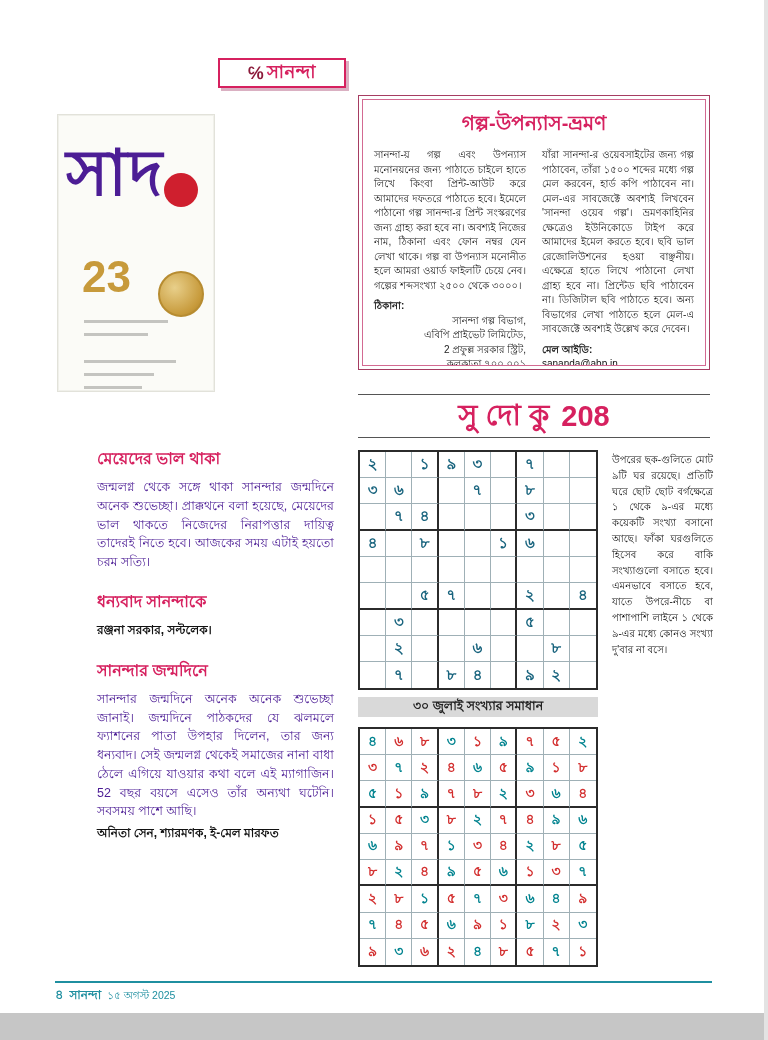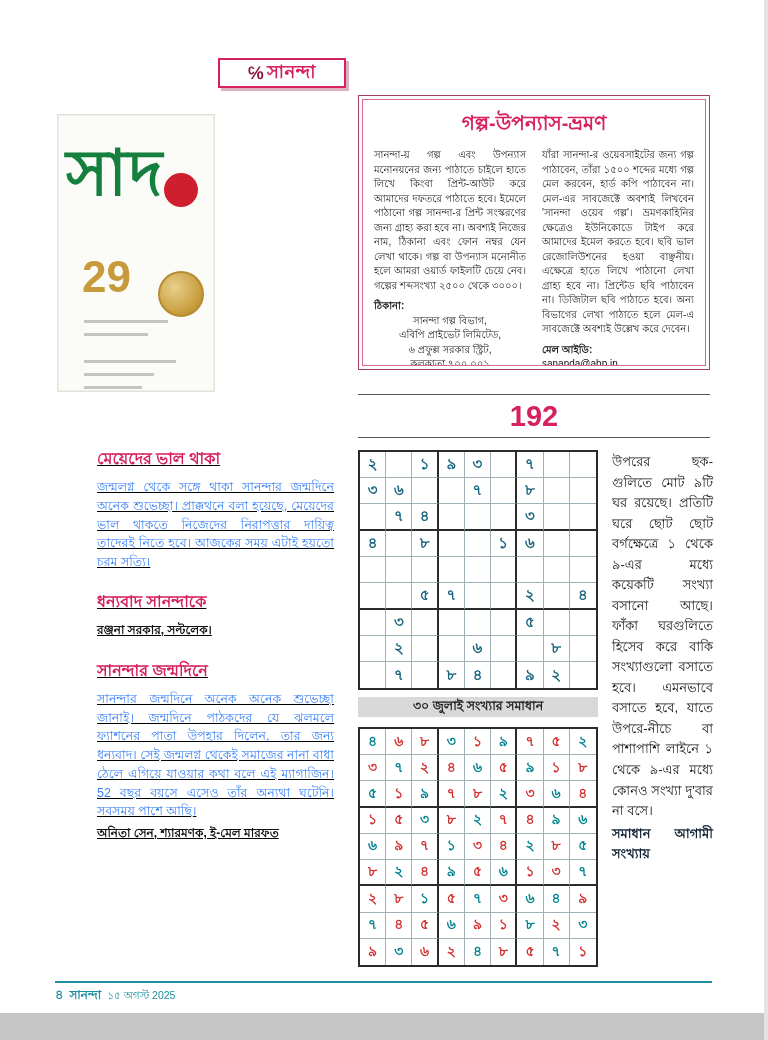--- a/index.html
+++ b/index.html
@@ -14,40 +14,40 @@
   
   .masthead { position:absolute; left:218px; top:58px; width:128px; height:30px; background:#fff;
               border:2px solid #d6215f; box-shadow:3px 3px 0 rgba(150,30,80,.35);
               display:flex; align-items:center; justify-content:center; gap:3px; }
   .masthead .co { color:#8b1a3a; font-weight:bold; font-size:18px; }
   .masthead .brand { color:#d6215f; font-weight:bold; font-size:18px; letter-spacing:.5px; }
 
   
   .cover { position:absolute; left:57px; top:114px; width:158px; height:278px; background:#fbfbf7;
            border:1px solid #e2e2da; box-shadow:0 0 0 1px #f0f0ea inset; }
-  .cover-big { position:absolute; left:8px; top:26px; font-size:64px; font-weight:bold; color:#15803d; letter-spacing:2px; line-height:1; }
+  .cover-big { position:absolute; left:8px; top:26px; font-size:64px; font-weight:bold; color:#4c1d95; letter-spacing:2px; line-height:1; }
   .cover-red-dot { position:absolute; right:16px; top:58px; width:34px; height:34px; border-radius:50%; background:#cf1f2e; }
   .cover-issue { position:absolute; left:24px; top:140px; font-size:44px; font-weight:bold; color:#c79a3b; line-height:1; }
   .bar { position:absolute; height:3px; background:#c4c4c0; }
   .b1 { left:26px; top:205px; width:84px; }
   .b2 { left:26px; top:218px; width:64px; }
   .b3 { left:26px; top:245px; width:92px; }
   .b4 { left:26px; top:258px; width:70px; }
   .b5 { left:26px; top:271px; width:58px; }
   .cover-sticker { position:absolute; right:10px; top:156px; width:46px; height:46px; border-radius:50%;
                    background:radial-gradient(circle at 35% 35%, #e8cf8a, #c79a3b 70%, #a97f28); border:2px solid #b78c31; }
 
   
   .story-box { position:absolute; left:358px; top:95px; width:352px; height:275px; border:1px solid #a63d62; padding:3px; background:#fff; }
   .story-inner { border:1px solid #d36a92; height:100%; padding:8px 11px 6px; overflow:hidden; }
   .story-title { text-align:center; color:#d6215f; font-weight:bold; font-size:20px; margin-bottom:7px; }
   .story-cols { display:flex; gap:16px; }
   .story-col { flex:1; font-size:10px; line-height:1.45; text-align:justify; color:#222; }
   .story-label { font-weight:bold; margin-top:6px; }
-  .story-addr div { text-align:center; }
+  .story-addr div { text-align:right; }
   .mail-id { color:#111; }
 
   
   .sudoku-header { position:absolute; left:358px; top:394px; width:352px; height:44px;
                    border-top:1px solid #555; border-bottom:1px solid #555;
                    display:flex; align-items:center; justify-content:center; gap:12px;
                    color:#d6215f; font-weight:bold; font-size:29px; }
 
   
   .grid { position:absolute; width:240px; height:240px; border:2px solid #2b2b2b; background:#fff;
@@ -60,29 +60,29 @@
   .cell.bb { border-bottom:2px solid #2b2b2b; }
   .cell:nth-child(9n) { border-right:none; }
   .cell:nth-child(n+73) { border-bottom:none; }
   .puzzle-grid .cell { color:#19647e; }
   .solution-grid .cell { font-size:14px; }
 
   .solution-bar { position:absolute; left:358px; top:697px; width:240px; height:20px; background:#d9d9d9;
                   display:flex; align-items:center; justify-content:center; font-size:12.5px; font-weight:bold; color:#222; }
 
   
-  .instructions { position:absolute; left:612px; top:452px; width:101px; font-size:13px; line-height:1.58;
+  .instructions { position:absolute; left:612px; top:452px; width:101px; font-size:10px; line-height:1.58;
                   text-align:justify; color:#141414; }
   .instructions .solve-note { font-weight:bold; color:#0e2133; margin-top:2px; }
 
   
-  .letters { position:absolute; left:97px; top:446px; width:237px;text-decoration:underline; }
+  .letters { position:absolute; left:97px; top:446px; width:237px; }
   .letter { margin-bottom:17px; }
   .letter-heading { color:#d6215f; font-weight:bold; font-size:16px; margin-bottom:5px; }
-  .letter-body { font-size:12.5px; line-height:1.5; text-align:justify; color:#3b82f6; }
+  .letter-body { font-size:12.5px; line-height:1.5; text-align:justify; color:#4c1d95; }
   .letter-sig { font-size:12px; font-weight:bold; color:#111; margin-top:3px; }
 
   
   .footer { position:absolute; left:55px; top:981px; width:657px; border-top:2px solid #1f8fa0; padding-top:2px;
             display:flex; align-items:baseline; gap:6px; color:#1f8fa0; }
   .footer .pg { font-weight:bold; font-size:13px; }
   .footer .brand { font-weight:bold; font-size:12px; }
   .footer .date { font-size:10.5px; }
 </style>
 </head>
@@ -91,54 +91,55 @@
 <div class="page">
 
   <div class="masthead">
     <span class="co">℅</span>
     <span class="brand">সানন্দা</span>
   </div>
 
   <div class="cover">
     <div class="cover-big">সাদ</div>
     <div class="cover-red-dot"></div>
-    <div class="cover-issue">29</div>
+    <div class="cover-issue">23</div>
     <div class="bar b1"></div>
     <div class="bar b2"></div>
     <div class="bar b3"></div>
     <div class="bar b4"></div>
     <div class="bar b5"></div>
     <div class="cover-sticker"></div>
   </div>
 
   <div class="story-box">
     <div class="story-inner">
       <div class="story-title">গল্প-উপন্যাস-ভ্রমণ</div>
       <div class="story-cols">
         <div class="story-col">
           <span>সানন্দা-য় গল্প এবং উপন্যাস মনোনয়নের জন্য পাঠাতে চাইলে হাতে লিখে কিংবা প্রিন্ট-আউট করে আমাদের দফতরে পাঠাতে হবে। ইমেলে পাঠানো গল্প সানন্দা-র প্রিন্ট সংস্করণের জন্য গ্রাহ্য করা হবে না। অবশ্যই নিজের নাম, ঠিকানা এবং ফোন নম্বর যেন লেখা থাকে। গল্প বা উপন্যাস মনোনীত হলে আমরা ওয়ার্ড ফাইলটি চেয়ে নেব। গল্পের শব্দসংখ্যা ২৫০০ থেকে ৩০০০।</span>
           <div class="story-label">ঠিকানা:</div>
           <div class="story-addr">
             <div>সানন্দা গল্প বিভাগ,</div>
             <div>এবিপি প্রাইভেট লিমিটেড,</div>
-            <div>৬ প্রফুল্ল সরকার স্ট্রিট,</div>
+            <div>2 প্রফুল্ল সরকার স্ট্রিট,</div>
             <div>কলকাতা ৭০০ ০০১</div>
           </div>
         </div>
         <div class="story-col">
           <span>যাঁরা সানন্দা-র ওয়েবসাইটের জন্য গল্প পাঠাবেন, তাঁরা ১৫০০ শব্দের মধ্যে গল্প মেল করবেন, হার্ড কপি পাঠাবেন না। মেল-এর সাবজেক্টে অবশ্যই লিখবেন 'সানন্দা ওয়েব গল্প'। ভ্রমণকাহিনির ক্ষেত্রেও ইউনিকোডে টাইপ করে আমাদের ইমেল করতে হবে। ছবি ভাল রেজোলিউশনের হওয়া বাঞ্ছনীয়। এক্ষেত্রে হাতে লিখে পাঠানো লেখা গ্রাহ্য হবে না। প্রিন্টেড ছবি পাঠাবেন না। ডিজিটাল ছবি পাঠাতে হবে। অন্য বিভাগের লেখা পাঠাতে হলে মেল-এ সাবজেক্টে অবশ্যই উল্লেখ করে দেবেন।</span>
           <div class="story-label">মেল আইডি:</div>
           <div class="mail-id">sananda@abp.in</div>
         </div>
       </div>
     </div>
   </div>
 
   <div class="sudoku-header">
-    <span>192</span>
+    <span>সু দো কু</span>
+    <span>208</span>
   </div>
 
   <div class="grid puzzle-grid" id="puzzle-grid">
       <div class="cell">২</div>
       <div class="cell"></div>
       <div class="cell br">১</div>
       <div class="cell">৯</div>
       <div class="cell">৩</div>
       <div class="cell br"></div>
       <div class="cell">৭</div>
@@ -213,21 +214,20 @@
       <div class="cell">৮</div>
       <div class="cell">৪</div>
       <div class="cell br"></div>
       <div class="cell">৯</div>
       <div class="cell">২</div>
       <div class="cell"></div>
     </div>
 
   <div class="instructions">
     <span>উপরের ছক-গুলিতে মোট ৯টি ঘর রয়েছে। প্রতিটি ঘরে ছোট ছোট বর্গক্ষেত্রে ১ থেকে ৯-এর মধ্যে কয়েকটি সংখ্যা বসানো আছে। ফাঁকা ঘরগুলিতে হিসেব করে বাকি সংখ্যাগুলো বসাতে হবে। এমনভাবে বসাতে হবে, যাতে উপরে-নীচে বা পাশাপাশি লাইনে ১ থেকে ৯-এর মধ্যে কোনও সংখ্যা দু'বার না বসে।</span>
-    <div class="solve-note">সমাধান আগামী সংখ্যায়</div>
   </div>
 
   <div class="solution-bar">৩০ জুলাই সংখ্যার সমাধান</div>
 
   <div class="grid solution-grid" id="solution-grid">
       <div class="cell" style="color: rgb(0, 131, 143);">৪</div>
       <div class="cell" style="color: rgb(211, 47, 47);">৬</div>
       <div class="cell br" style="color: rgb(211, 47, 47);">৮</div>
       <div class="cell" style="color: rgb(0, 131, 143);">৩</div>
       <div class="cell" style="color: rgb(211, 47, 47);">১</div>

